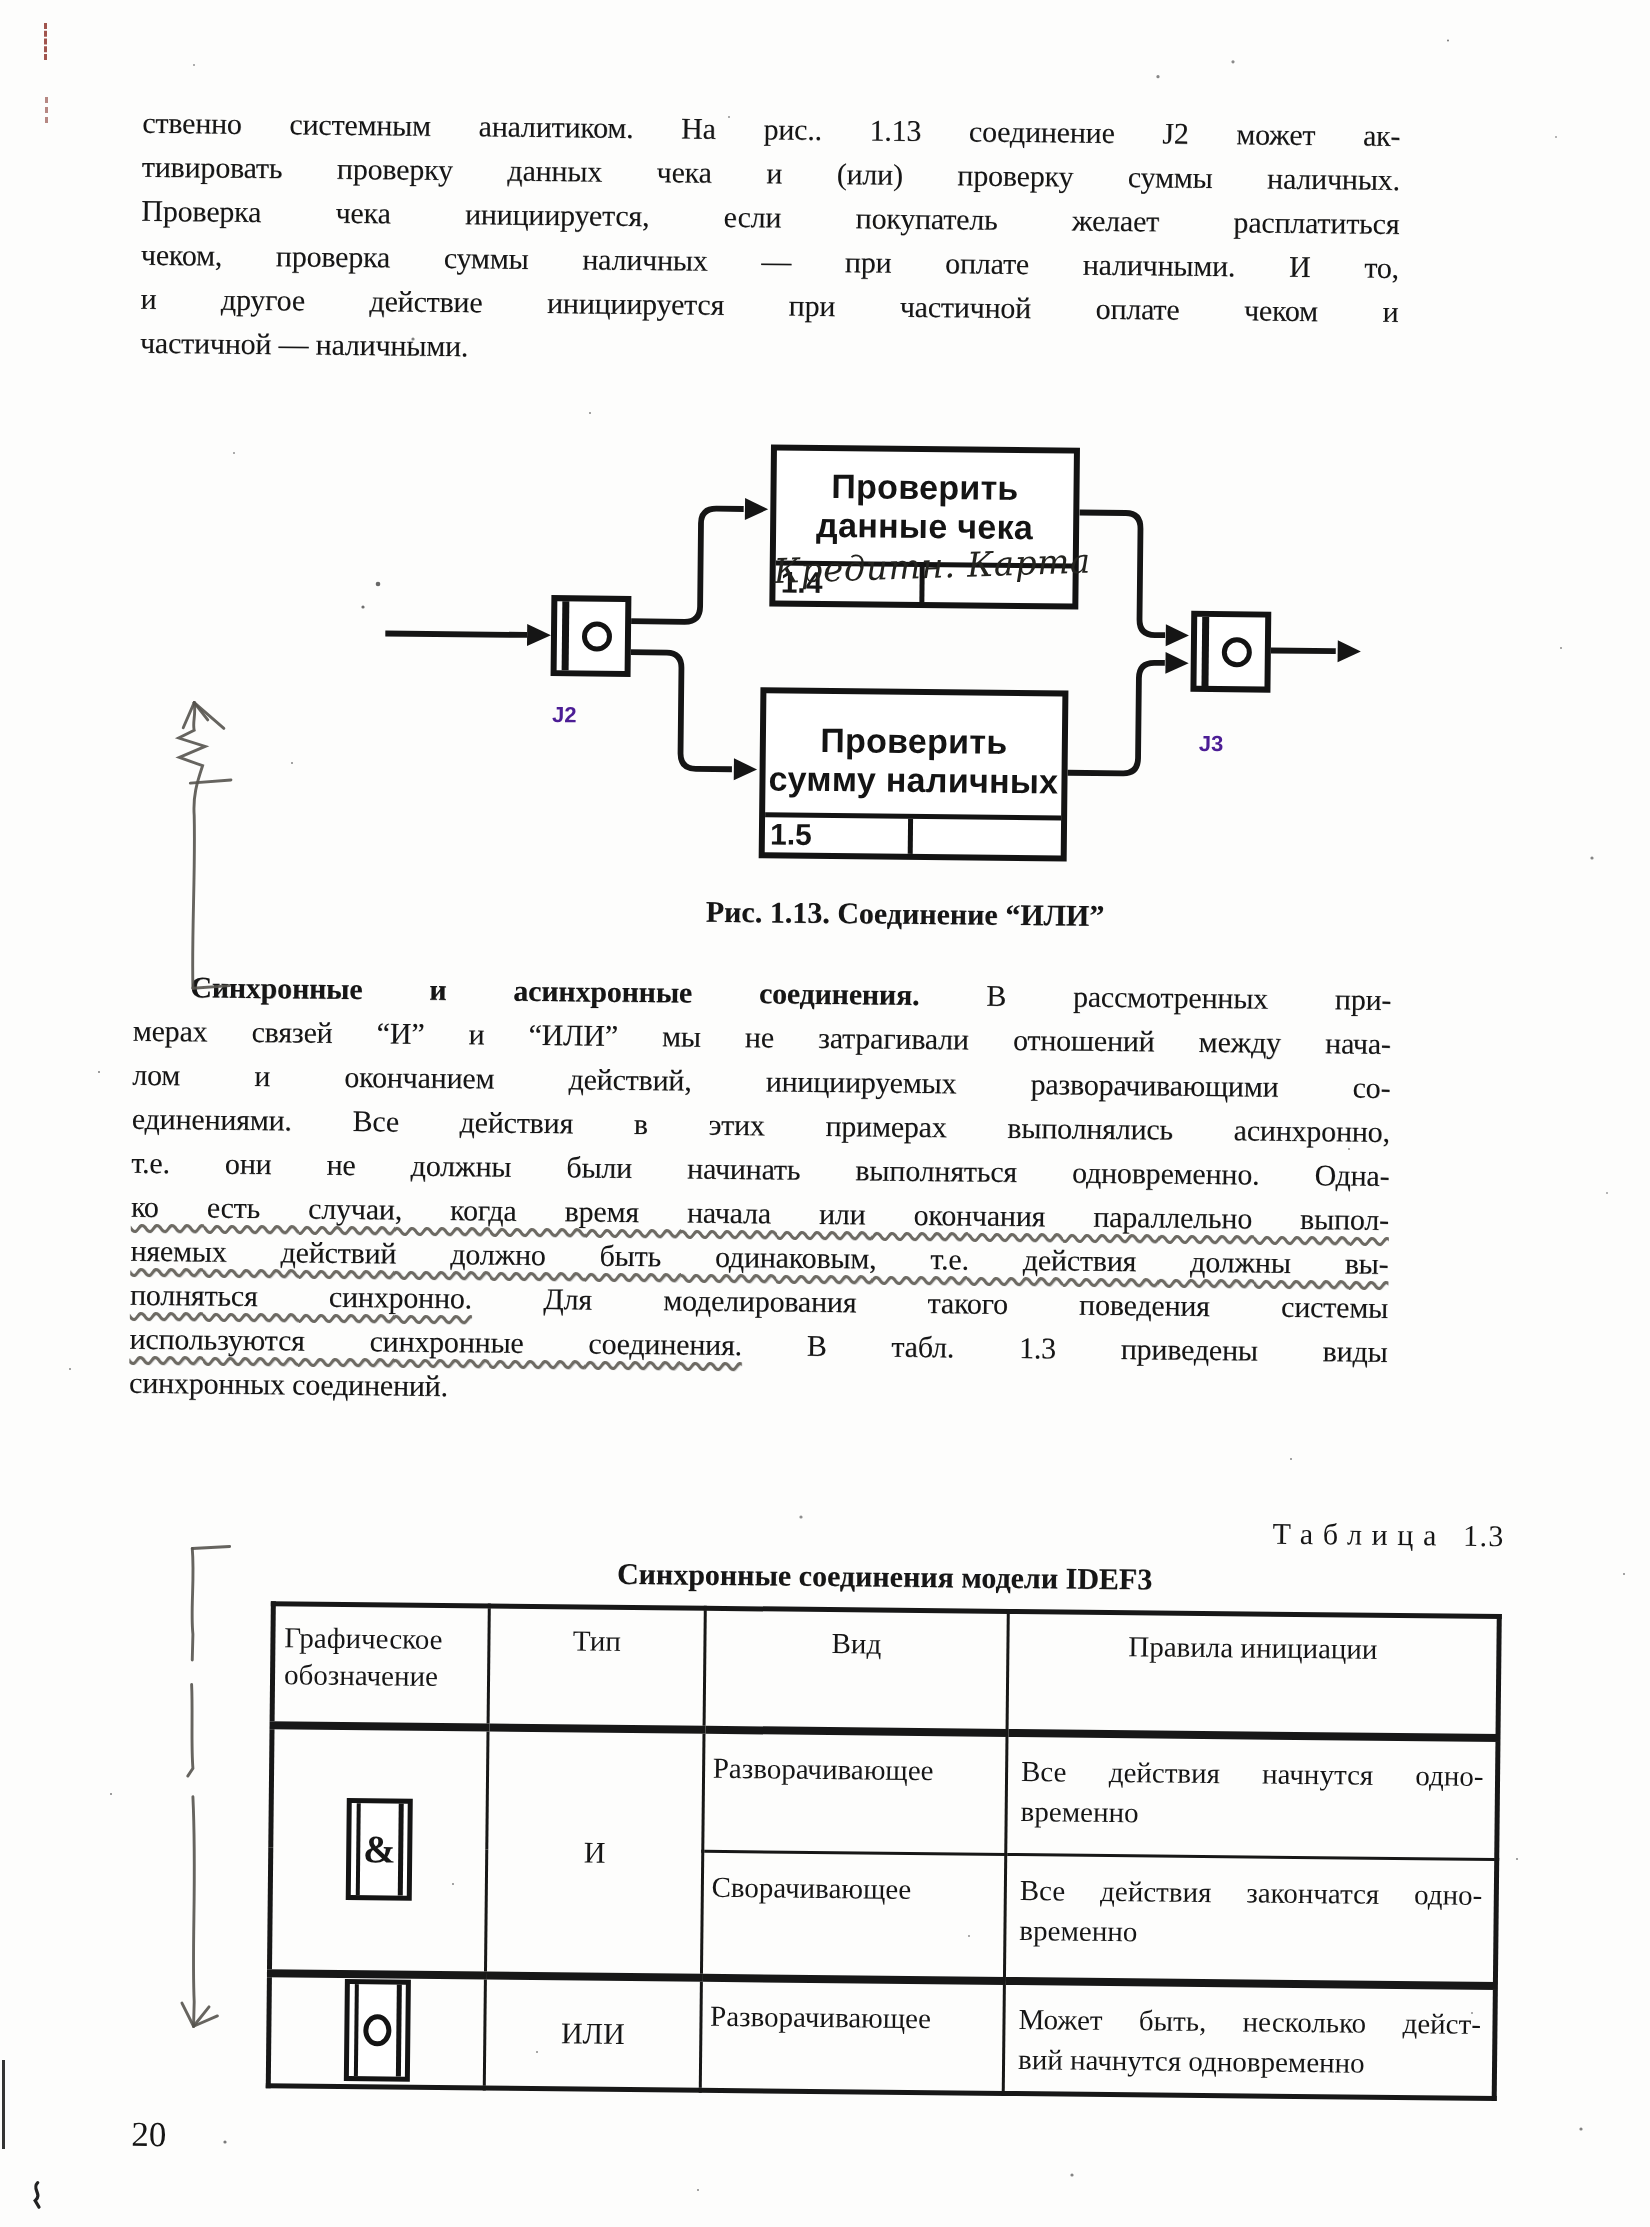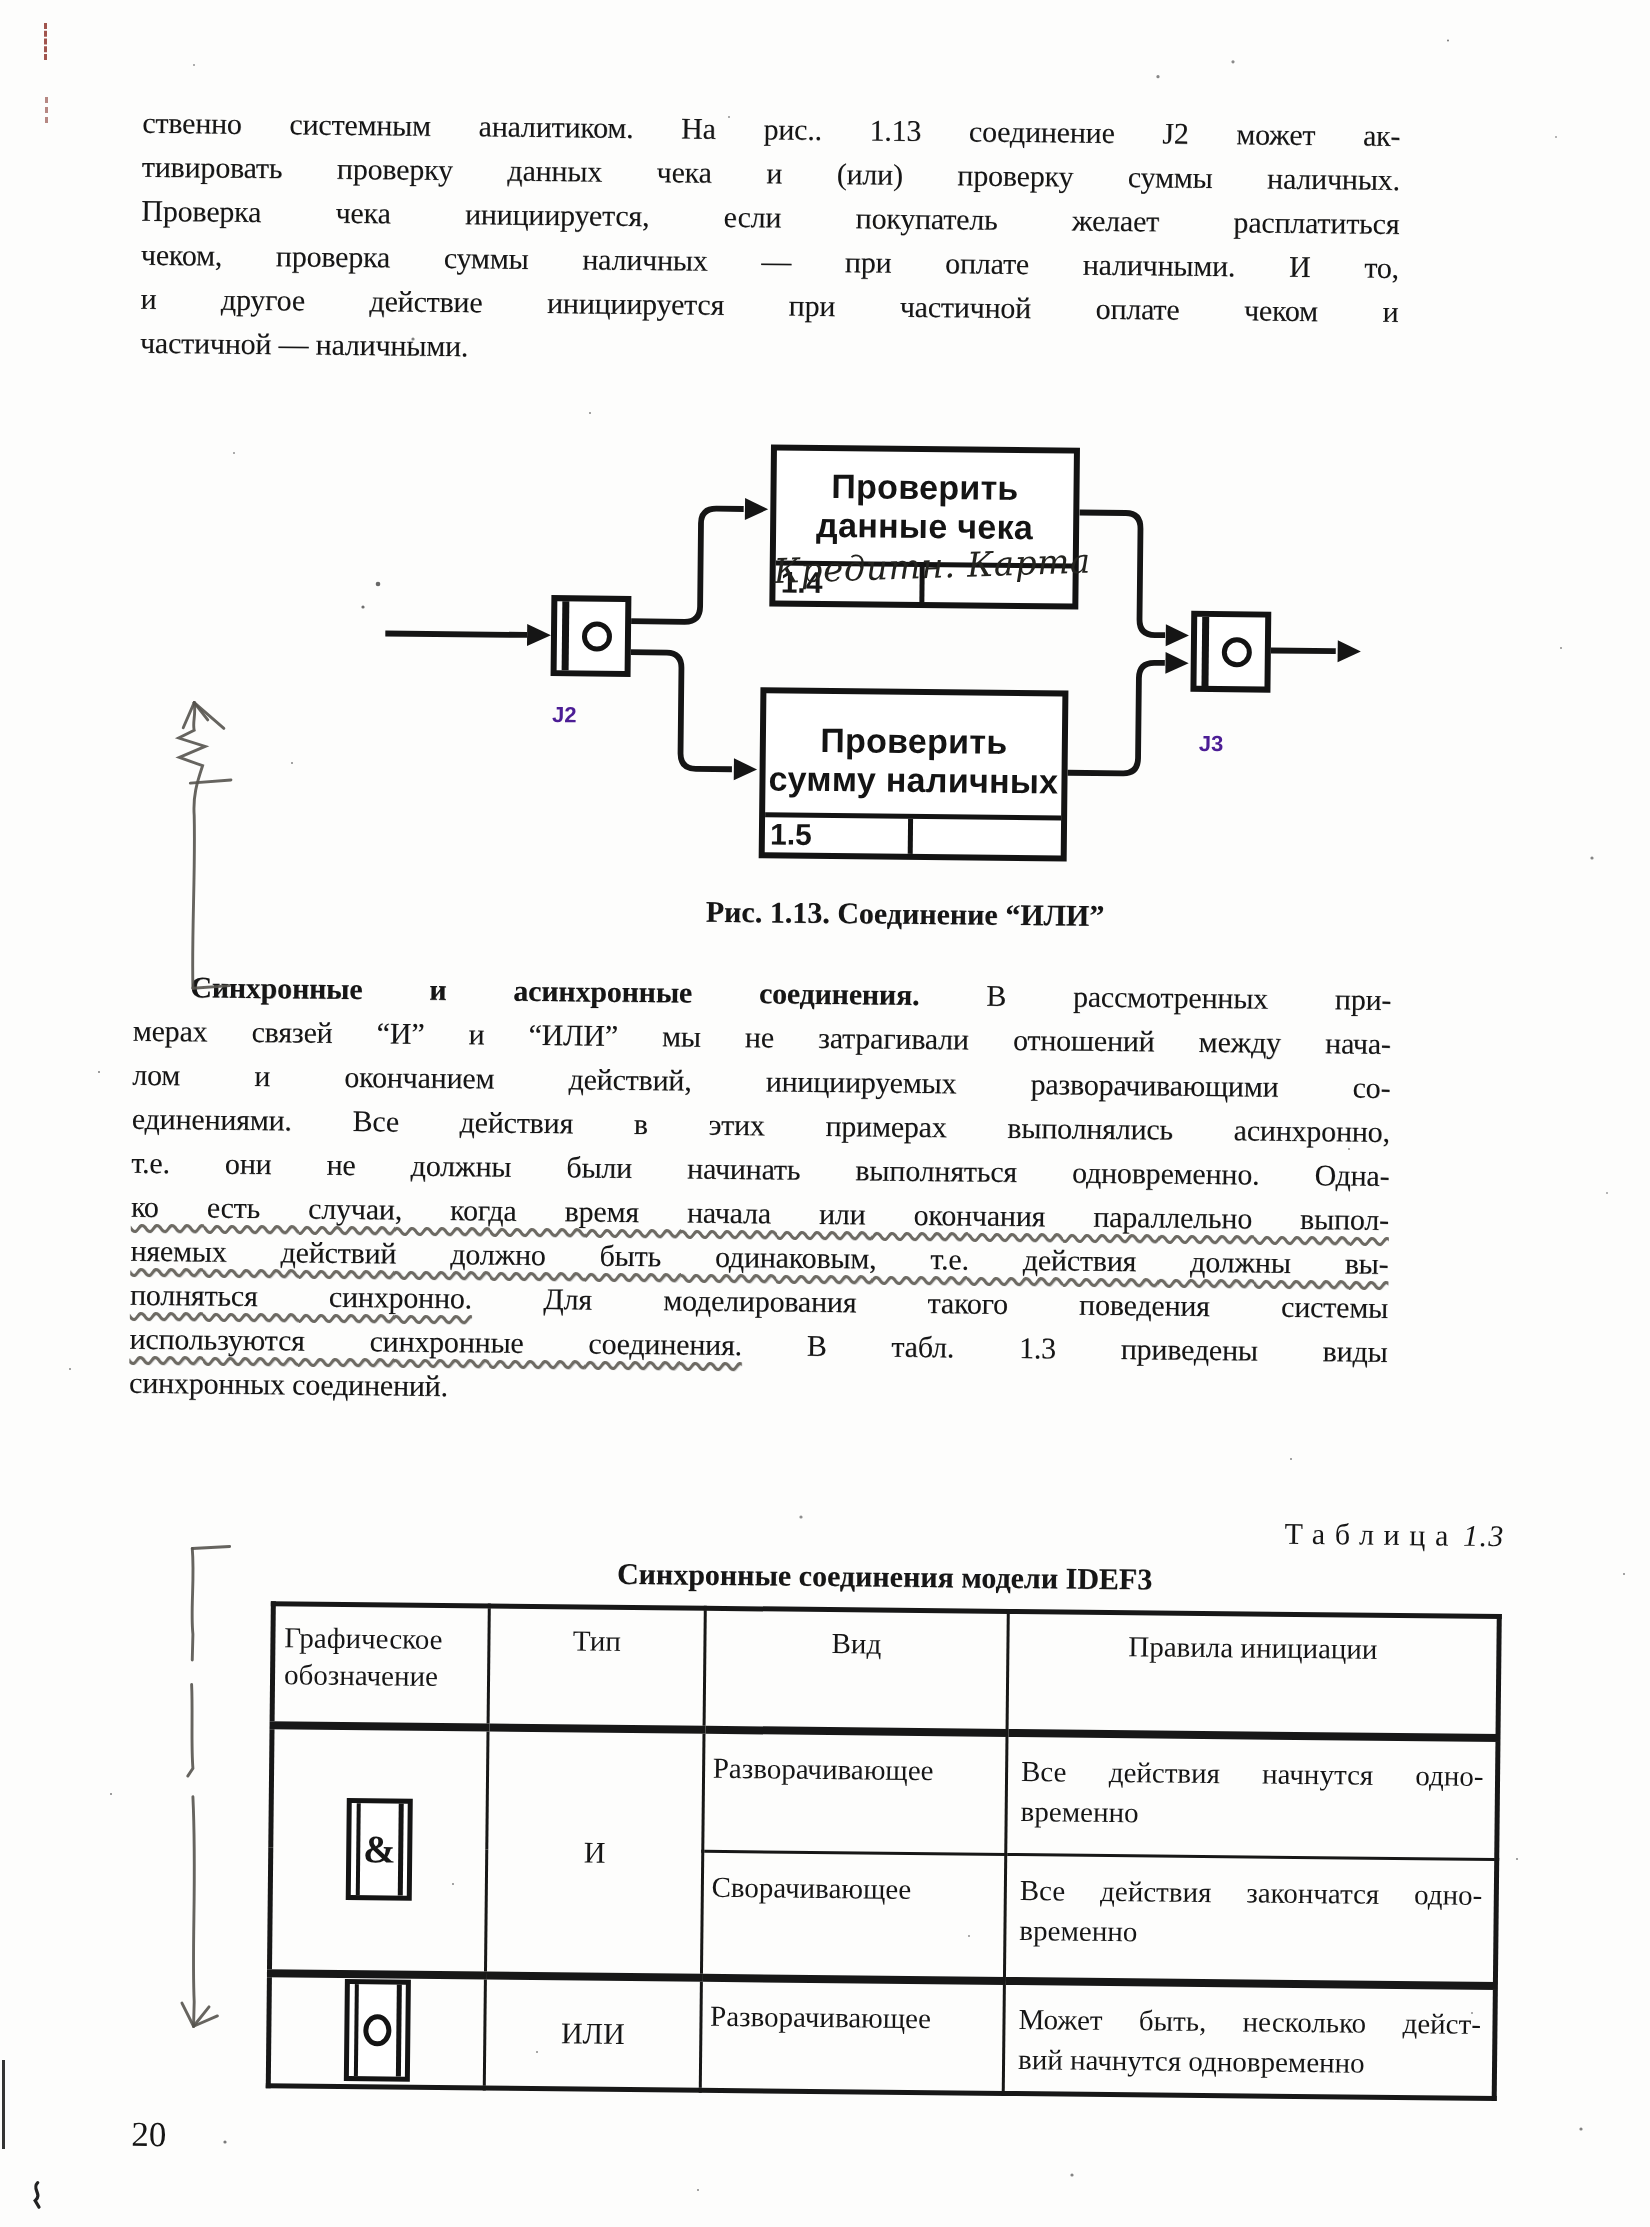--- a/index.html
+++ b/index.html
@@ -56,21 +56,21 @@
             font-size:22px; color:#4c1d95; }
   .j2l { left:187px; top:286px; } .j3l { left:834px; top:308px; }
   .fcap { position:absolute; left:400px; top:896px; width:1006px;
           text-align:center; font-weight:700; font-size:30px;
           text-shadow:0.3px 0.3px 0 rgba(20,20,20,0.35); }
 
   
   .tlabel { position:absolute; left:645px; top:1512px; width:864px;
             text-align:right; font-size:30px; }
   .tlabel .lw { letter-spacing:9.7px; }
-  .tlabel .ln { margin-left:5px; letter-spacing:1.3px;font-style:italic; }
+  .tlabel .ln { margin-left:17px; letter-spacing:1.3px; }
   .ttitle { position:absolute; left:277px; top:1559px; width:1225px;
             text-align:center; font-weight:700; font-size:30px;
             text-shadow:0.3px 0.3px 0 rgba(20,20,20,0.35); }
   .twrap { position:absolute; left:276px; top:1607px; }
   table.tbl { border-collapse:collapse; table-layout:fixed; width:1226px;
               border:5.8px solid #171717; }
   .tbl th, .tbl td { border:3.2px solid #171717; font-weight:400;
                      vertical-align:top; color:#161616; }
   .tbl th { font-size:29px; line-height:37px; padding-top:13px;
             text-align:center; height:121px; }

